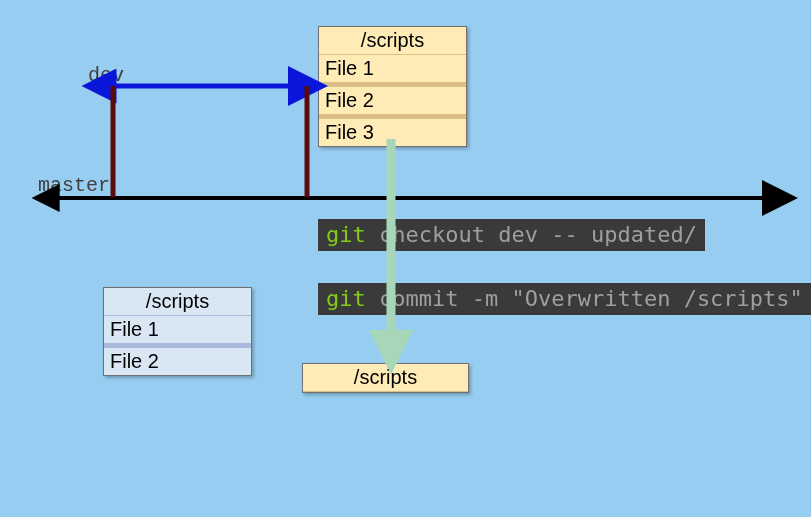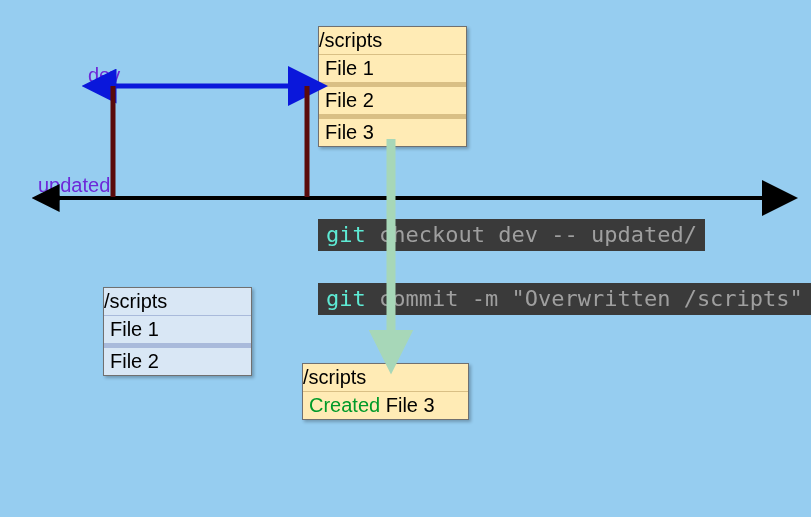--- a/index.html
+++ b/index.html
@@ -7,29 +7,30 @@
     padding: 0;
     width: 811px;
     height: 517px;
     background: #96cdf0;
     font-family: "Helvetica Neue", Arial, sans-serif;
     overflow: hidden;
   }
   .label {
     position: absolute;
     font-size: 20px;
-    color: #6d28d9;
+    color: #404040;
+    font-family: Liberation Mono, monospace;
   }
   .folder-box {
     position: absolute;
     border: 1px solid #707070;
     box-shadow: 2px 2px 3px rgba(0,0,0,0.25);
   }
   .folder-box .header {
-    text-align: left;
+    text-align: center;
     font-size: 20px;
     padding: 2px 0;
     border-bottom: 1px solid #b0a070;
   }
   .folder-box .row {
     font-size: 20px;
     padding: 2px 6px;
     border-bottom: 5px solid #3b82f6;
   }
   .folder-box .row:last-child { border-bottom: none; }
@@ -43,53 +44,49 @@
   .status-created { color: #009a29; }
   .cmdline {
     position: absolute;
     background: #3a3a3a;
     color: #9f9f9f;
     font-family: "Andale Mono","Menlo","Consolas",monospace;
     font-size: 22px;
     padding: 3px 8px 4px 8px;
     white-space: pre;
   }
-  .cmdline .git { color: #5eead4; }
+  .cmdline .git { color: #84cc16; }
   svg.overlay {
     position: absolute;
     left: 0; top: 0;
     width: 811px; height: 517px;
     pointer-events: none;
   }
 </style>
 </head>
 <body>
 
 <div class="label" style="left:88px; top:64px;">dev</div>
-<div class="label" style="left:38px; top:174px;">updated</div>
+<div class="label" style="left:38px; top:174px;">master</div>
 
 <div class="folder-box yellow" style="left:318px; top:26px; width:147px;">
   <div class="header">/scripts</div>
   <div class="row">File 1</div>
   <div class="row">File 2</div>
   <div class="row">File 3</div>
 </div>
 
 <div class="folder-box blue" style="left:103px; top:287px; width:147px;">
   <div class="header">/scripts</div>
   <div class="row">File 1</div>
   <div class="row">File 2</div>
 </div>
 
 <div class="folder-box yellow" style="left:302px; top:363px; width:165px;">
   <div class="header">/scripts</div>
-  <div class="row">
-    <span class="status-created">Created</span>
-    <span>File 3</span>
-  </div>
 </div>
 
 <div class="cmdline" style="left:318px; top:219px;"><span class="git">git</span><span> checkout dev -- updated/</span></div>
 
 <div class="cmdline" style="left:318px; top:283px;"><span class="git">git</span><span> commit -m "Overwritten /scripts"</span></div>
 
 <svg class="overlay">
   <defs>
     <marker id="arrow-black" viewBox="0 0 10 10" refX="5" refY="5" markerWidth="9" markerHeight="9" orient="auto-start-reverse">
       <path d="M 0 0 L 10 5 L 0 10 z" fill="#000"></path>

